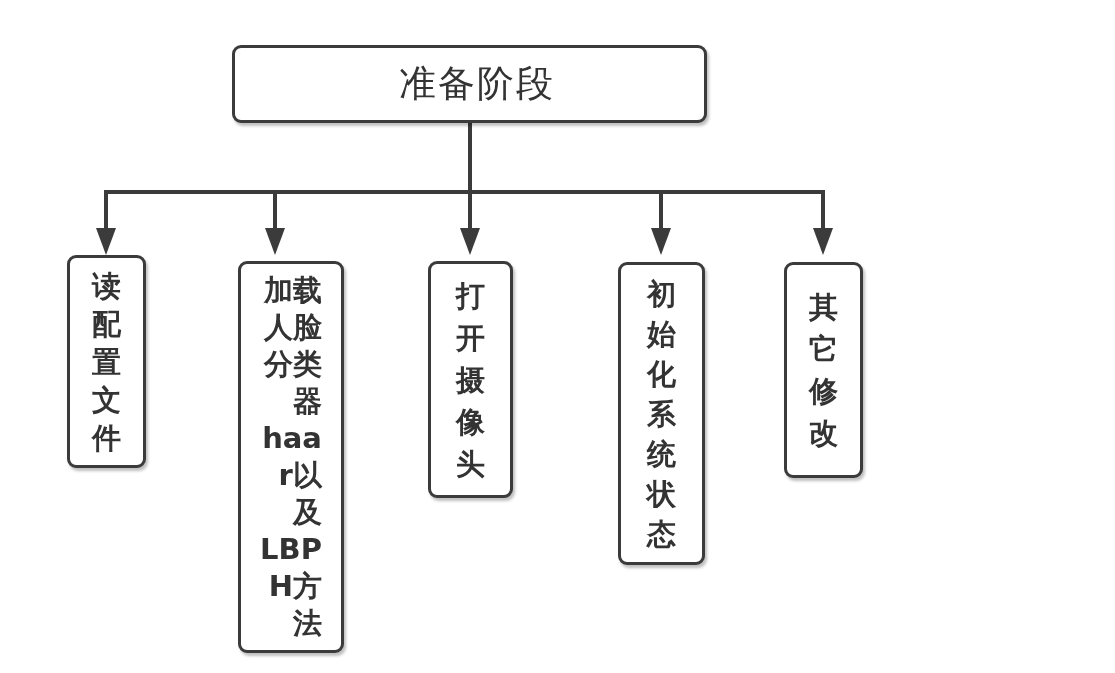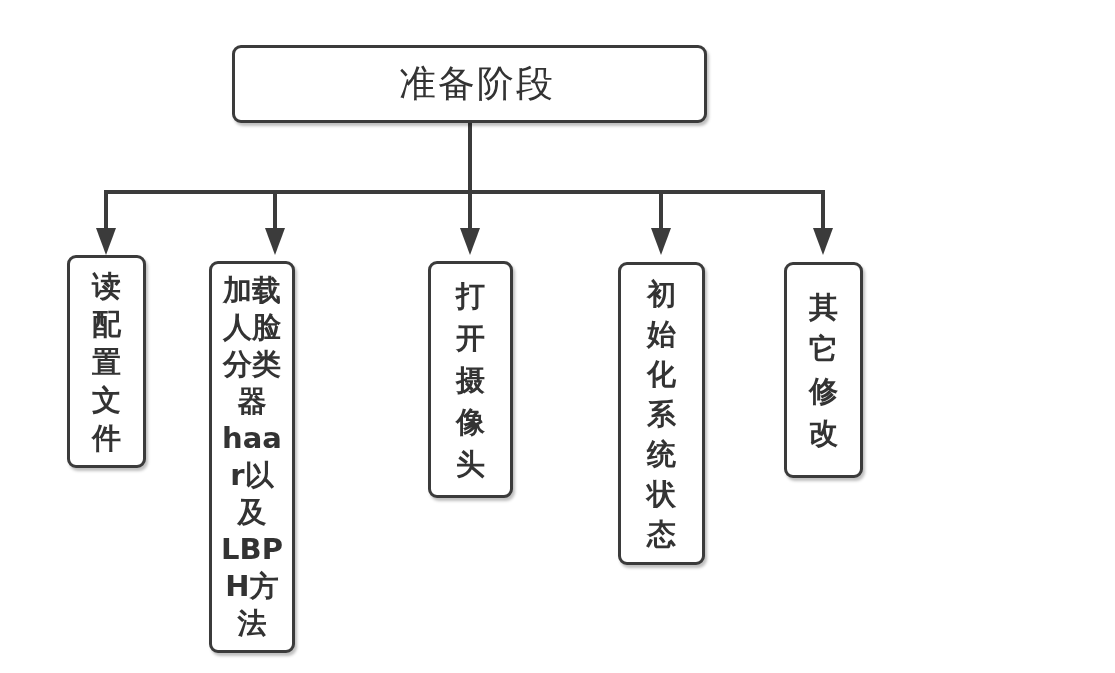--- a/index.html
+++ b/index.html
@@ -37,21 +37,21 @@
     font-size:37px;font-weight:400;letter-spacing:2px;padding-left:15px;
   }
   .node-child{
     font-weight:700;
     text-align:center;
     white-space:pre-line;
     font-size:29px;
     line-height:38px;
   }
   .node-1{left:67px; top:255px;width:79px; height:213px;}
-  .node-2{left:209px;top:261px;width:86px;height:392px;line-height:37px;}
+  .node-2{left:238px;top:261px;width:106px;height:392px;line-height:37px;text-align:right;}
   .node-3{left:428px;top:261px;width:85px; height:237px;line-height:42px;}
   .node-4{left:618px;top:262px;width:87px; height:303px;line-height:40px;}
   .node-5{left:784px;top:262px;width:79px; height:216px;line-height:42px;}
 </style>
 </head>
 <body>
 
 <div class="canvas">
 
   <svg class="connectors" viewBox="0 0 1115 673" xmlns="http://www.w3.org/2000/svg" aria-hidden="true">

